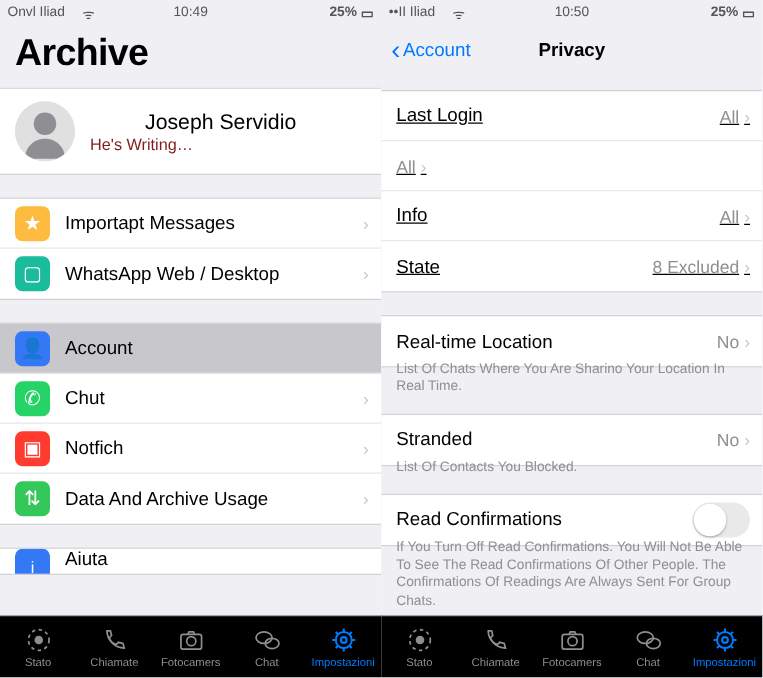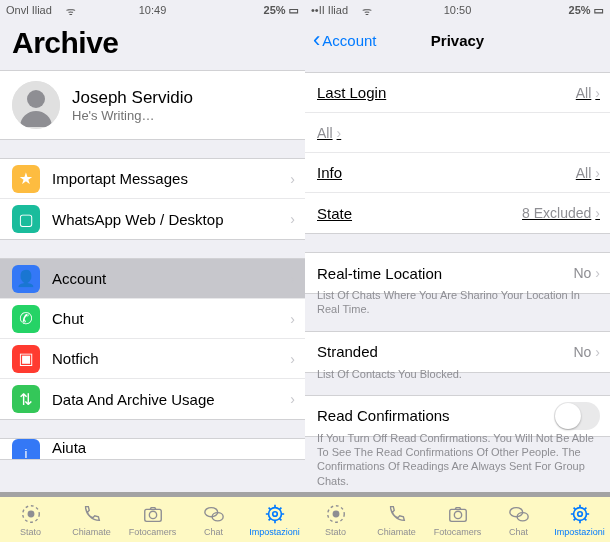--- a/index.html
+++ b/index.html
@@ -20,25 +20,25 @@
     .row:last-child { border-bottom:none; }
     .row.selected { background:#c7c7cc; }
     .row .label { flex:1; font-size:15px; color:#000; }
     .row .value { font-size:14px; color:#8e8e93; margin-right:4px; }
     .row .chev { color:#c7c7cc; font-size:14px; }
     .row-icon { width:28px; height:28px; border-radius:6px; margin-right:12px; display:flex; align-items:center; justify-content:center; flex-shrink:0; font-size:16px; }
     .footer-note { font-size:11px; color:#8e8e93; padding:4px 12px 14px; line-height:1.3; margin-top:-14px; }
     .profile-row { display:flex; align-items:center; padding:10px 12px; background:#fff; border-top:1px solid #d1d1d4; border-bottom:1px solid #d1d1d4; margin-bottom:18px; }
     .avatar { width:48px; height:48px; border-radius:24px; background:#ddd; margin-right:12px; display:flex; align-items:center; justify-content:center; overflow:hidden; }
     .avatar svg { width:48px; height:48px; }
-    .profile-text .name { font-size:17px; color:#000; }
-    .profile-text .sub { font-size:13px; color:#737373; }
+    .profile-text .name { font-size:17px; color:#000;margin-left:44px; }
+    .profile-text .sub { font-size:13px; color:#7f1d1d; }
     .toggle { width:46px; height:28px; border-radius:14px; background:#e9e9ea; position:relative; }
     .toggle::after { content:""; width:26px; height:26px; border-radius:13px; background:#fff; position:absolute; top:1px; left:1px; box-shadow:0 1px 2px rgba(0,0,0,0.3); }
-    .tabbar { height:50px; border-top:5px solid #a3a3a3; background:#fef9c3; display:flex; justify-content:center; align-items:center; position:absolute; bottom:0; left:0; right:0; }
+    .tabbar { height:50px; border-top:1px solid #a3a3a3; background:#000000; display:flex; justify-content:center; align-items:center; position:absolute; bottom:0; left:0; right:0; }
     .tab { display:flex; flex-direction:column; align-items:center; gap:1px; font-size:9px; color:#8e8e93; flex:1; }
     .tab.active { color:#007aff; }
     .tab .t-icon { width:24px; height:24px; display:flex; align-items:center; justify-content:center; }
     .icon-yellow { background:#fdbc40; color:#fff; }
     .icon-teal { background:#1abc9c; color:#fff; }
     .icon-blue { background:#3478f6; color:#fff; }
     .icon-green { background:#25d366; color:#fff; }
     .icon-red { background:#ff3b30; color:#fff; }
     .icon-lightgreen { background:#34c759; color:#fff; }
     .section.tight { margin-bottom:4px; }

